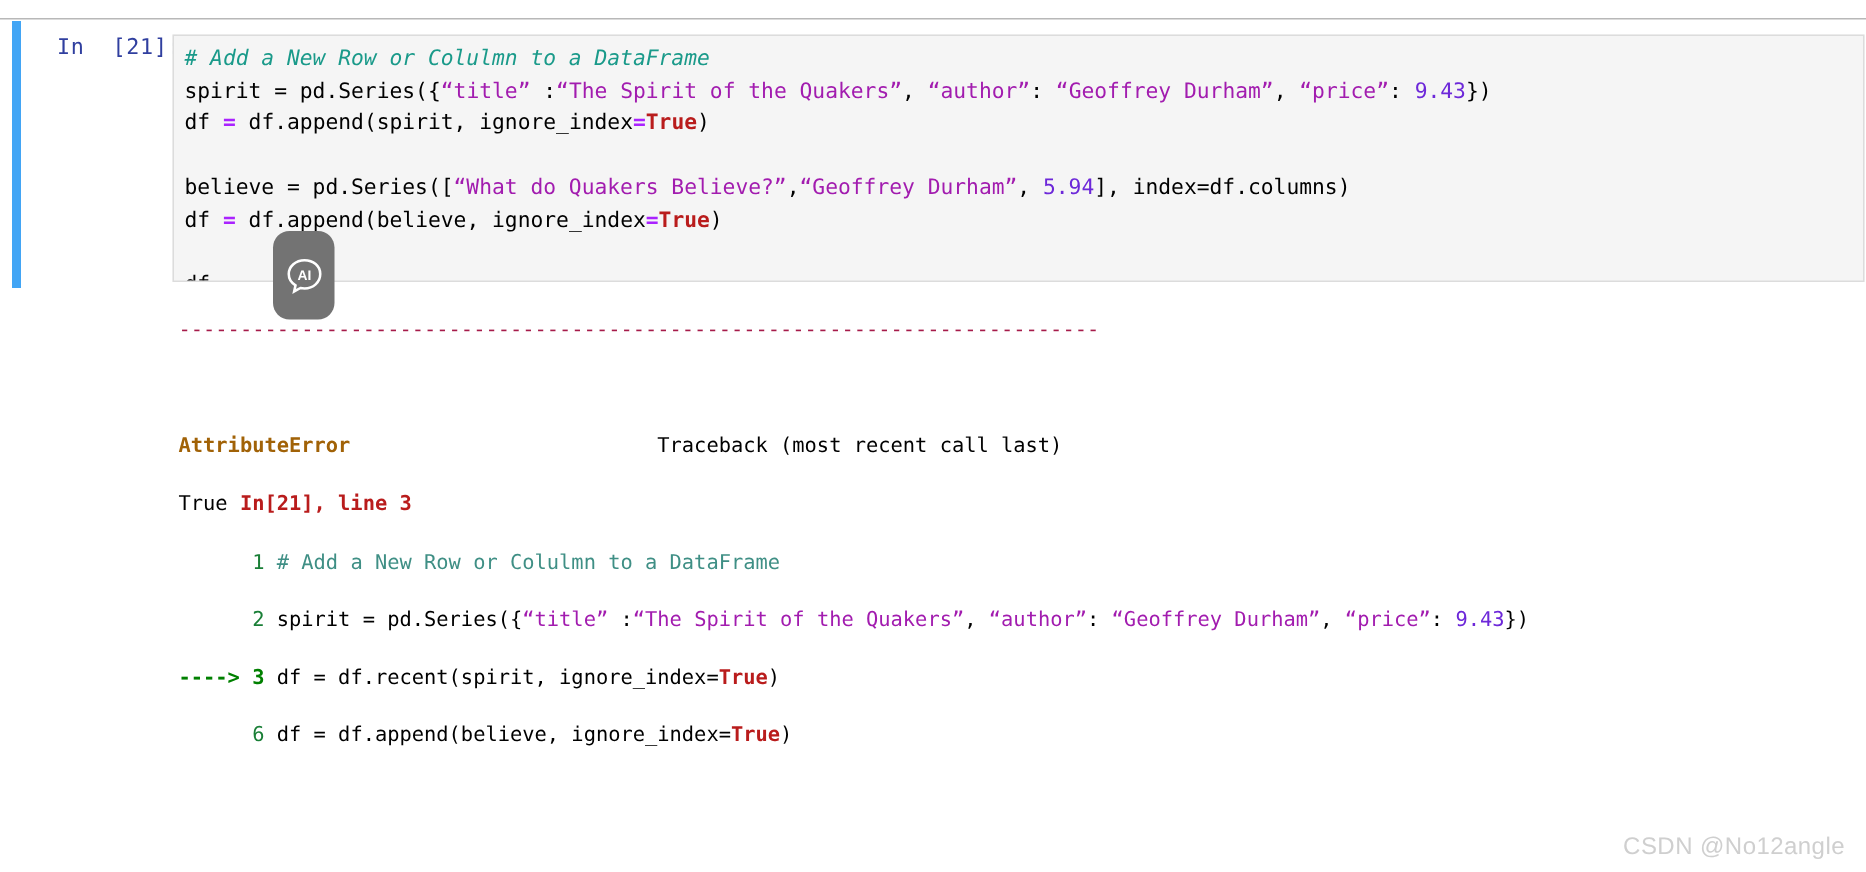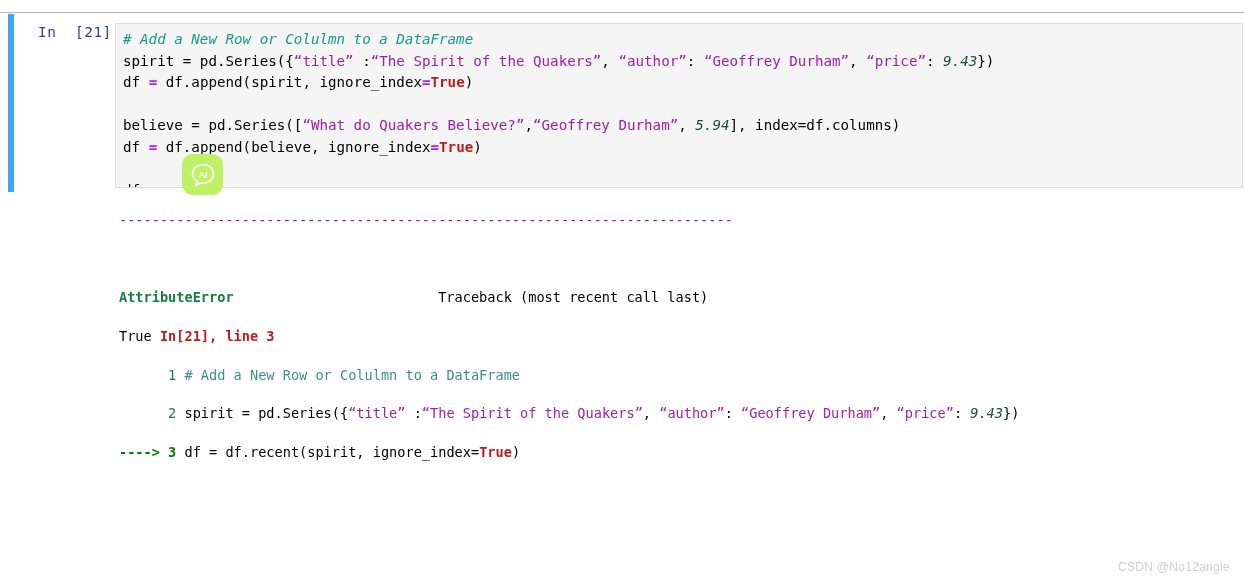--- a/index.html
+++ b/index.html
@@ -61,23 +61,23 @@
     font-size: 14.2px;
     line-height: 21.5px;
     white-space: pre;
     color: #000000;
   }
 
   
   #ai-badge {
     position: absolute;
     left: 182px; top: 154px;
-    width: 41px; height: 41px;
+    width: 41px; height: 59px;
     border-radius: 11px;
-    background: #bef264;
+    background: #737373;
     display: flex;
     align-items: center;
     justify-content: center;
   }
   #ai-badge svg { display:block; }
 
   
   #traceback {
     position: absolute;
     left: 119px; top: 192px;
@@ -85,38 +85,38 @@
     font-family: "DejaVu Sans Mono", "Liberation Mono", monospace;
     font-size: 13.6px;
     line-height: 19.3px;
     white-space: pre;
     color: #000000;
   }
   #traceback .ln { display: block; height: 19.3px; }
   #traceback .blank { height: 19.3px; }
 
   
-  .c-err      { color: #15803d; font-weight: bold; }       
+  .c-err      { color: #a16207; font-weight: bold; }       
   .c-grn      { color: #b91c1c; font-weight: bold; }       
   .c-grn-n    { color: #1a7f37; }                          
   .c-red      { color: #a21caf; }                          
-  .c-num      { color: #14532d; font-style: italic; }                          
+  .c-num      { color: #6d28d9; }                          
   .c-mag      { color: #aa22ff; font-weight: bold; }                          
   .c-cmt      { color: #1a9a8a; font-style: italic; }      
   .c-cmt2     { color: #3f8f85; }
   .c-dash     { color: #a61b4a; }
   .c-arrow    { color: #008000; font-weight: bold; }
 
   
   #watermark {
     position: absolute;
     right: 14px; bottom: 7px;
     color: #cfcfcf;
     font-family: "Liberation Sans", sans-serif;
-    font-size: 12px;
+    font-size: 16px;
     letter-spacing: 0.3px;
   }
 </style>
 </head>
 <body>
 
 <div id="top-rule"></div>
 
 <div id="sel-bar"></div>
 
@@ -143,20 +143,21 @@
 </div>
 
 <div id="traceback">
 <span class="ln c-dash">---------------------------------------------------------------------------</span>
 <span class="ln blank"> </span>
 <span class="ln"><span class="c-err">AttributeError</span><span>                         </span><span>Traceback (most recent call last)</span></span>
 <span class="ln"><span>True </span><span class="c-grn">In[21], line 3</span></span>
 <span class="ln"><span class="c-grn-n">      1 </span><span class="c-cmt2"># Add a New Row or Colulmn to a DataFrame</span></span>
 <span class="ln"><span class="c-grn-n">      2 </span><span>spirit = pd.Series({</span><span class="c-red">“title”</span><span> :</span><span class="c-red">“The Spirit of the Quakers”</span><span>, </span><span class="c-red">“author”</span><span>: </span><span class="c-red">“Geoffrey Durham”</span><span>, </span><span class="c-red">“price”</span><span>: </span><span class="c-num">9.43</span><span>})</span></span>
 <span class="ln"><span class="c-arrow">----&gt; 3 </span><span>df = df.recent(spirit, ignore_index=</span><span class="c-grn">True</span><span>)</span></span>
+<span class="ln"><span class="c-grn-n">      6 </span><span>df = df.append(believe, ignore_index=</span><span class="c-grn">True</span><span>)</span></span>
 <span class="ln blank"> </span>
 
 
 
 
 
 
 
 
 

